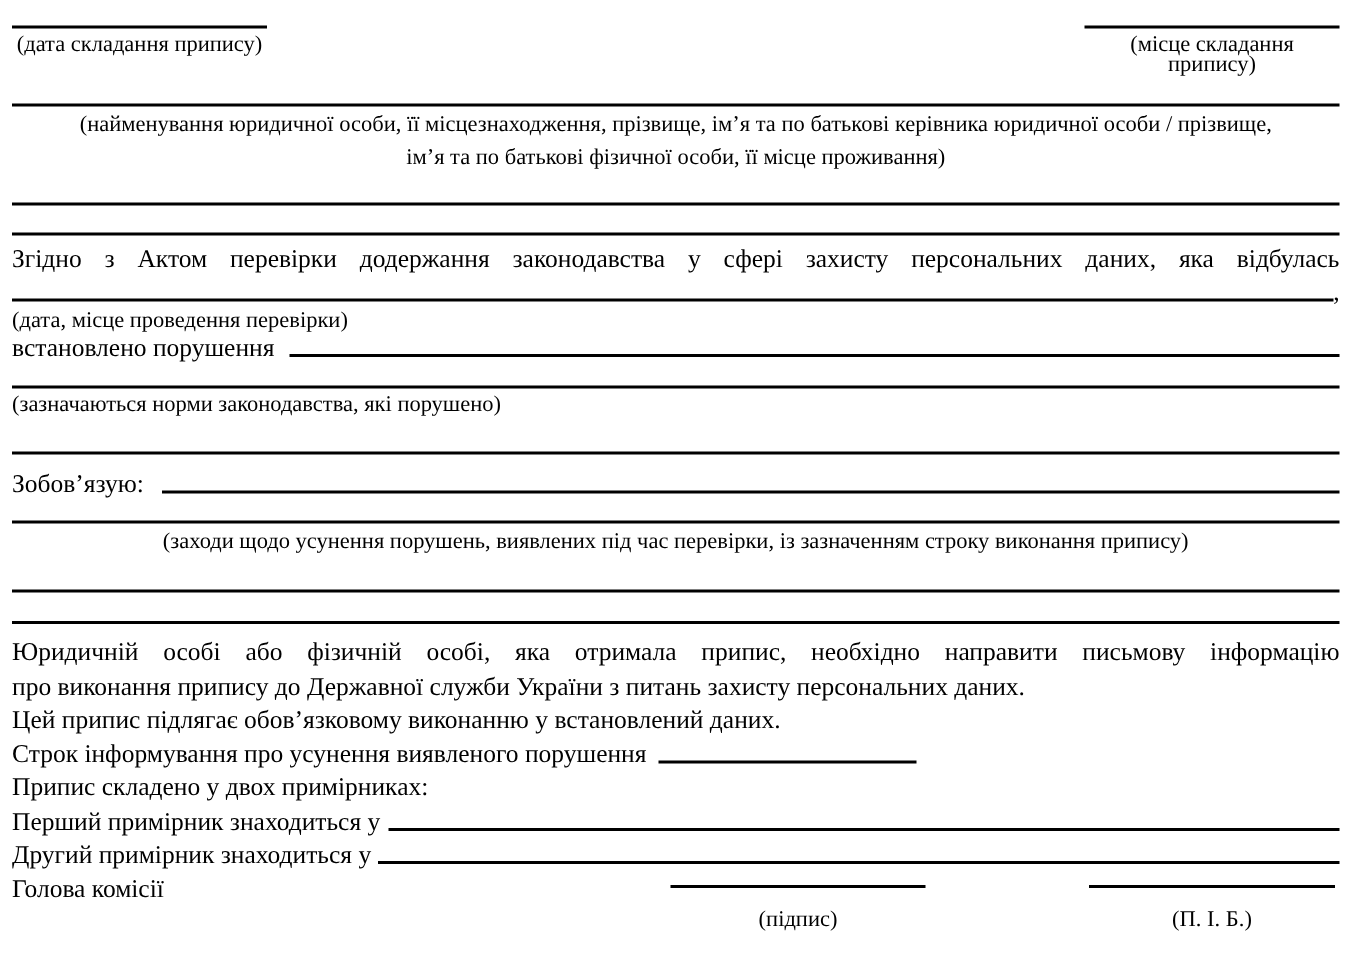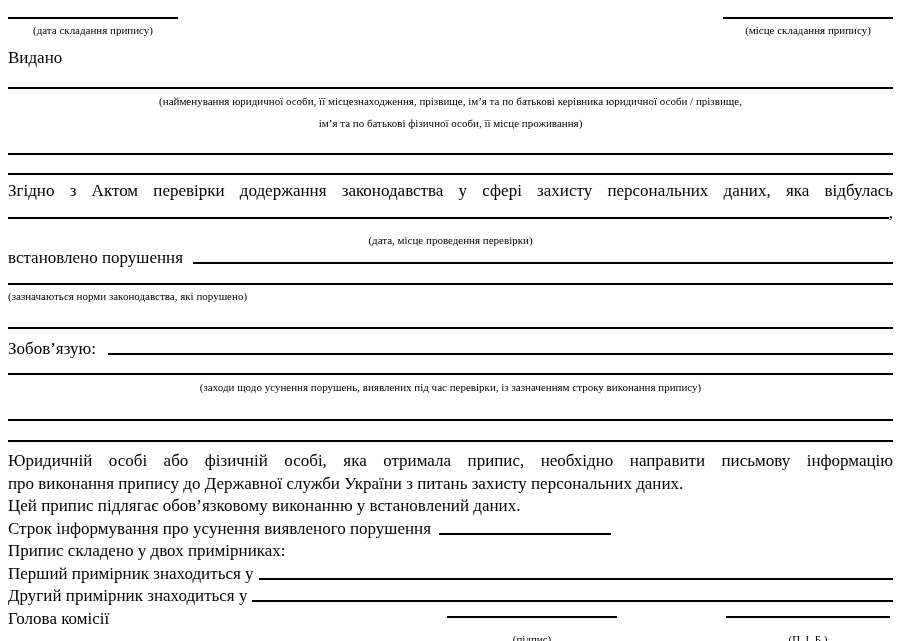--- a/index.html
+++ b/index.html
@@ -3,21 +3,21 @@
 <meta charset="utf-8">
 <style>
   html,body { margin:0; padding:0; background:#ffffff; }
   .page {
     width:900px; height:641px; box-sizing:border-box;
     padding:17px 7px 0 8px; overflow:hidden;
     background:#ffffff; color:#000000;
     font-family:"Liberation Serif","DejaVu Serif",serif;
     font-size:17px;
   }
-  .caption { font-size:11px; line-height:13px; color:#000; }
+  .caption { font-size:15px; line-height:13px; color:#000; }
   .rule { height:0; border-bottom:2px solid #000; }
 
   
   .top-row { display:flex; justify-content:space-between; }
   .top-field { width:170px; }
   .top-field .blank { height:0; border-bottom:2px solid #000; }
   .top-field .caption { margin-top:5px; text-align:center; }
 
   .vydano { margin-top:10px; line-height:21px; }
 
@@ -30,21 +30,21 @@
   .intro { margin-top:5px; line-height:22px; text-align:justify; text-align-last:justify; }
 
   .row { display:flex; align-items:baseline; line-height:22px; }
   .fill { flex:1 1 auto; height:0; border-bottom:2px solid #000; position:relative; top:1px; }
   .fill-term { flex:0 0 172px; margin-left:8px; }
   .fill-violation { margin-left:10px; }
   .fill-oblige { margin-left:12px; }
   .fill-copy { margin-left:5px; }
 
   .comma-row { margin-top:0; }
-  .cap-insp { margin-top:10px; text-align:center; }
+  .cap-insp { margin-top:2px; }
   .row-violation { }
   .rule-norms { margin-top:14px; }
   .cap-norms { margin-top:5px; }
   .rule-pre-oblige { margin-top:24px; }
   .row-oblige { margin-top:9px; }
   .rule-measures { margin-top:13px; }
   .cap-measures { margin-top:6px; text-align:center; }
   .rule-m2 { margin-top:25px; }
   .rule-m3 { margin-top:19px; }
 
@@ -68,21 +68,20 @@
     <div class="top-field">
       <div class="blank"></div>
       <div class="caption">(дата складання припису)</div>
     </div>
     <div class="top-field">
       <div class="blank"></div>
       <div class="caption">(місце складання припису)</div>
     </div>
   </div>
 
-  <div class="vydano">Видано</div>
 
   <div class="rule rule-entity"></div>
   <div class="caption cap-ent1">(найменування юридичної особи, її місцезнаходження, прізвище, ім’я та по батькові керівника юридичної особи / прізвище,</div>
   <div class="caption cap-ent2">ім’я та по батькові фізичної особи, її місце проживання)</div>
 
   <div class="rule rule-b1"></div>
   <div class="rule rule-b2"></div>
 
   <div class="intro">Згідно з Актом перевірки додержання законодавства у сфері захисту персональних даних, яка відбулась</div>
 

